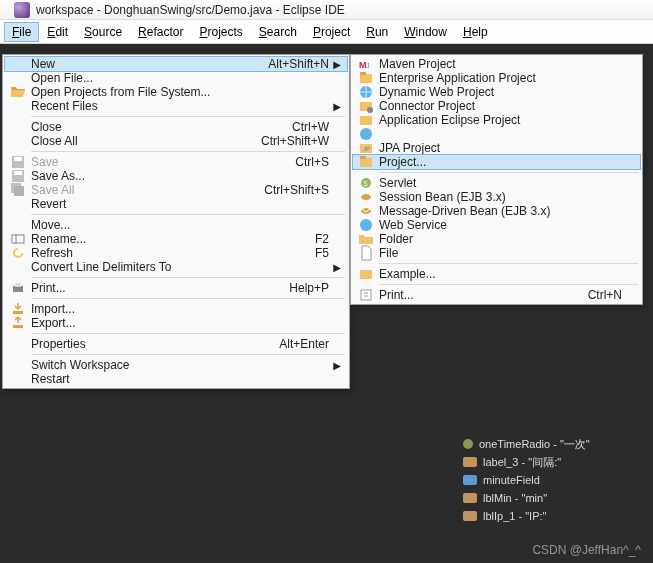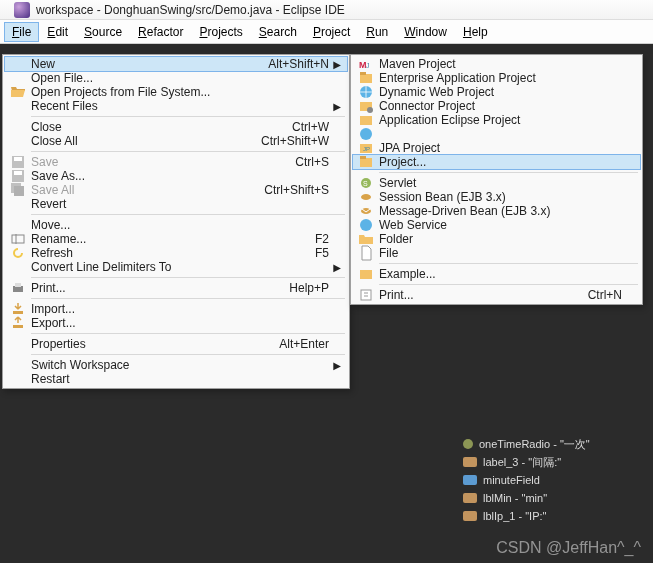--- a/index.html
+++ b/index.html
@@ -114,21 +114,21 @@
     width: 14px; height: 10px;
     background: #c2945e;
     border-radius: 2px;
   }
   .outline-pane .nicon.radio { background: #8c9655; border-radius: 50%; width: 10px; }
   .outline-pane .nicon.field { background: #5c9bd1; }
   .watermark {
     position: absolute;
     right: 12px; bottom: 6px;
     color: #bfbfbf;
-    font-size: 16px;
+    font-size: 12px;
     opacity: .7;
   }
 </style>
 </head>
 <body>
 
 <div class="titlebar">
   <div class="app-icon"></div>
   <span class="title">workspace - DonghuanSwing/src/Demo.java - Eclipse IDE</span>
 </div>

